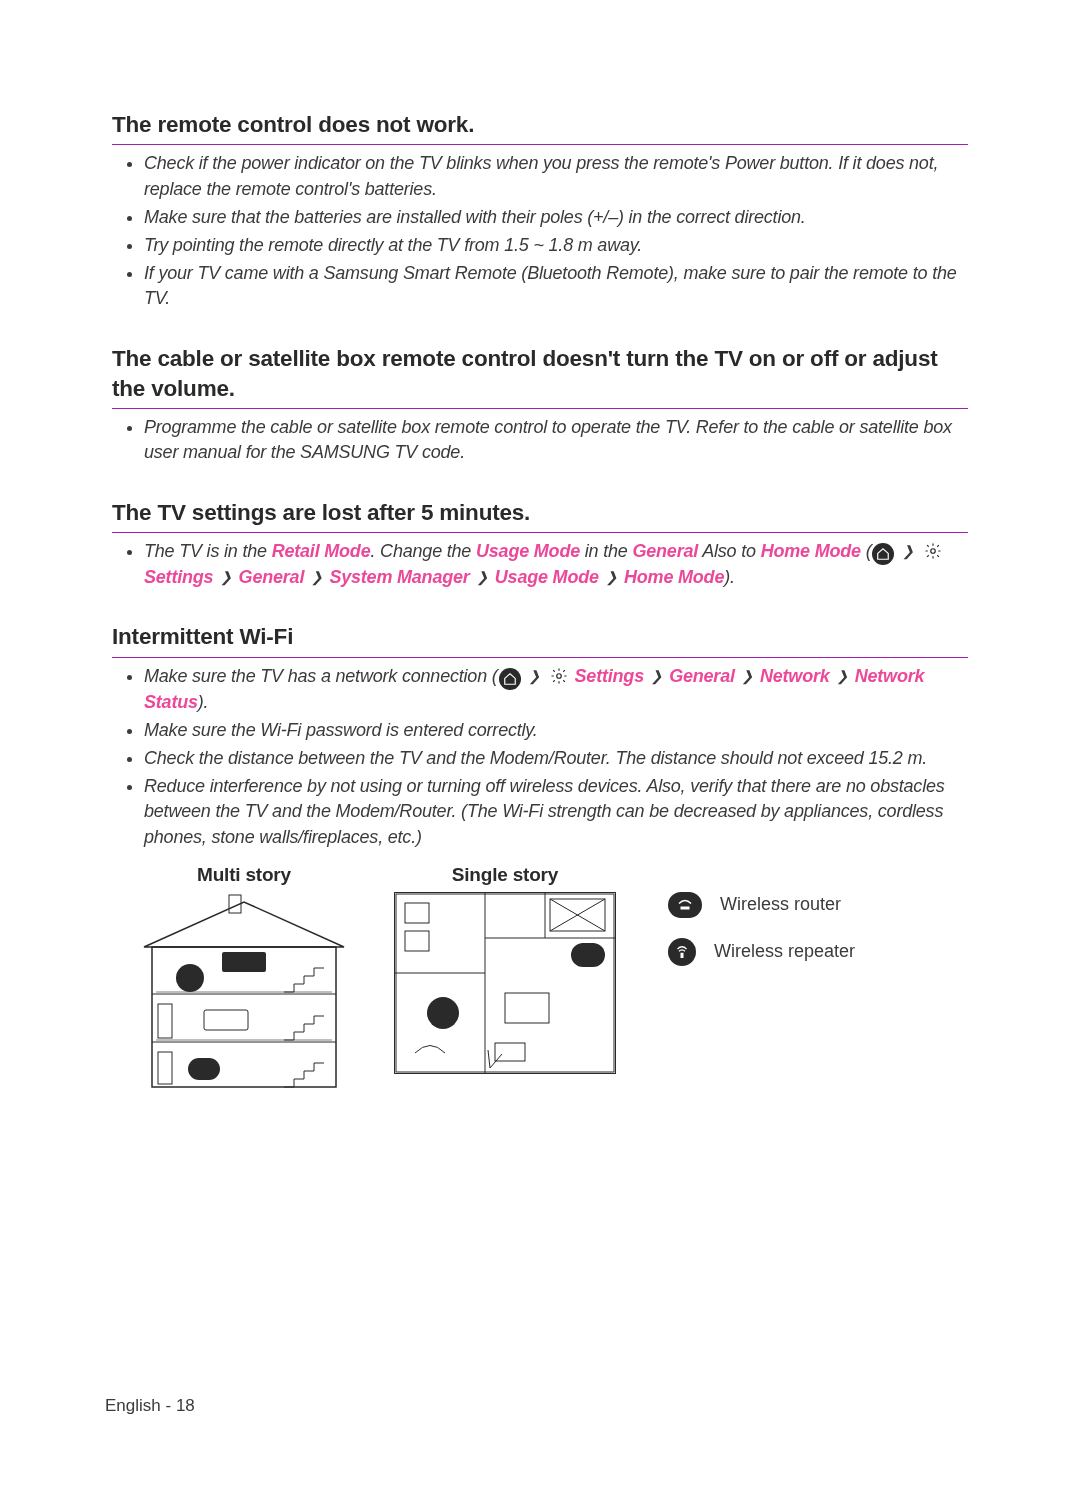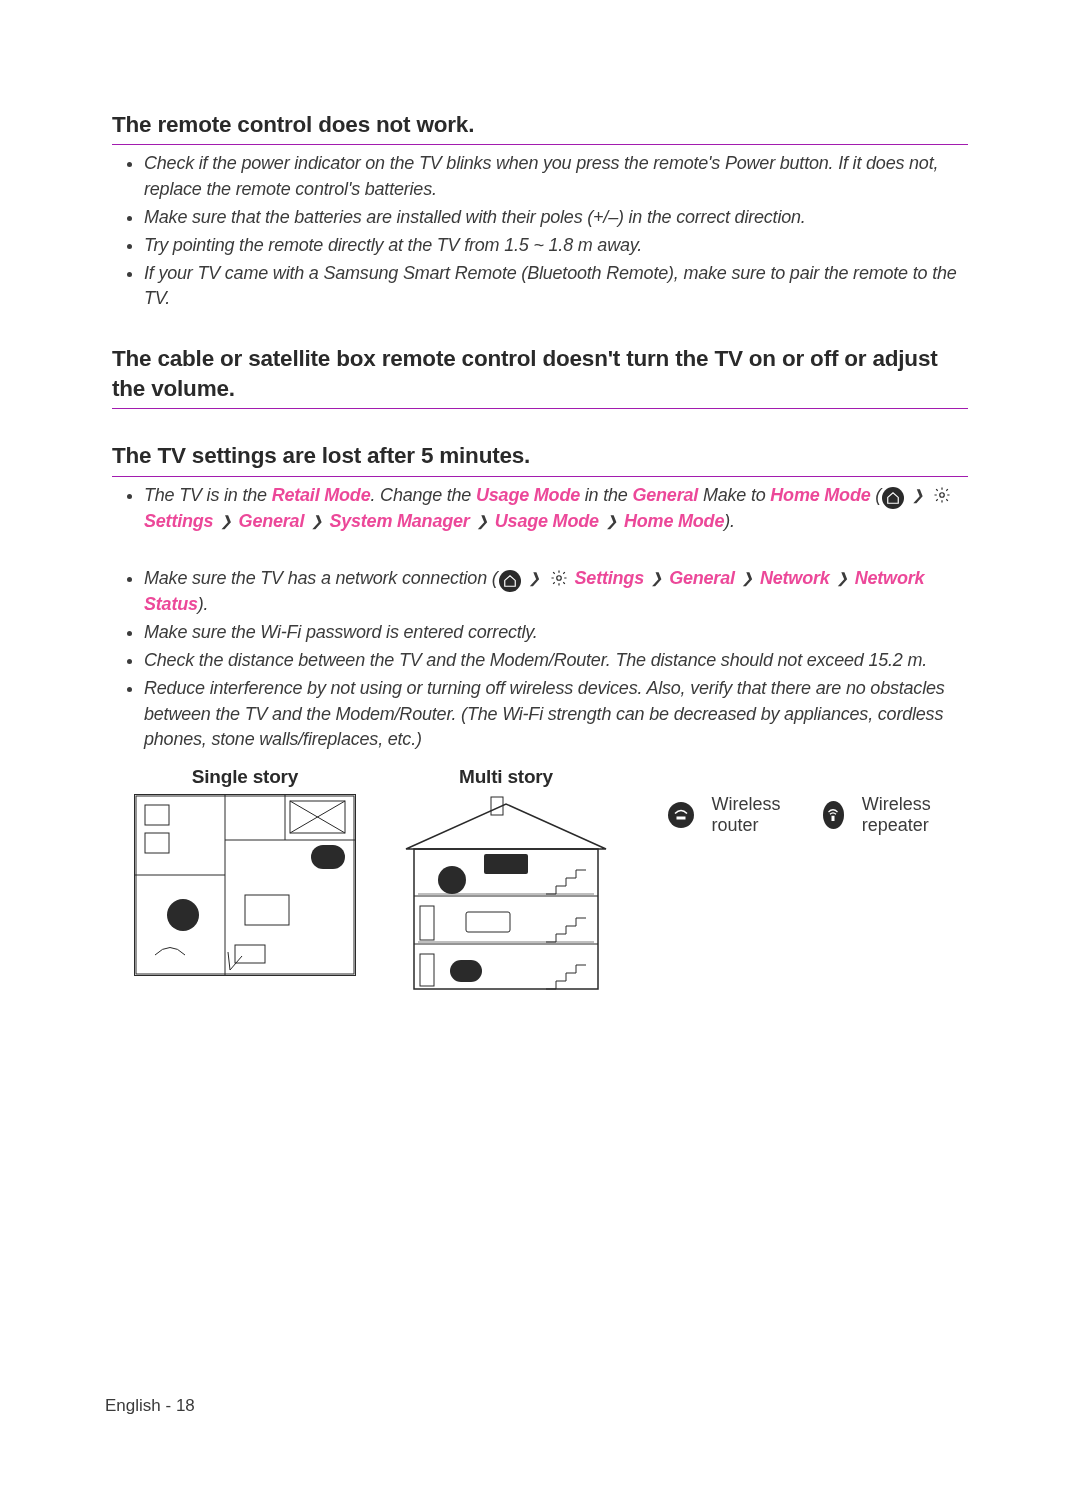--- a/index.html
+++ b/index.html
@@ -79,21 +79,21 @@
     margin-bottom: 24px;
     margin-left: 22px;
   }
   .dia-col { display: flex; flex-direction: column; align-items: center; }
   .dia-title { font-size: 19px; font-weight: 700; margin-bottom: 6px; letter-spacing: -0.2px;}
   .floorplan, .multistory { border: 1.5px solid #2a2a2a; background: #fff; }
   .floorplan { width: 220px; height: 180px; position: relative; }
   .multistory { width: 220px; height: 200px; position: relative; }
   .legend {
     display: flex;
-    flex-direction: row;
+    flex-direction: column;
     gap: 20px;
     padding-top: 28px;
     margin-left: 12px;
   }
   .legend-row { display: flex; align-items: center; gap: 18px; }
   .legend-text { font-size: 18px; color: #3b3b3b; }
   .router-pill, .repeater-dot {
     background: #2a2a2a;
     color: #fff;
     display: inline-flex;
@@ -123,27 +123,30 @@
     <ul>
       <li>Check if the power indicator on the TV blinks when you press the remote's Power button. If it does not, replace the remote control's batteries.</li>
       <li>Make sure that the batteries are installed with their poles (+/–) in the correct direction.</li>
       <li>Try pointing the remote directly at the TV from 1.5 ~ 1.8 m away.</li>
       <li>If your TV came with a Samsung Smart Remote (Bluetooth Remote), make sure to pair the remote to the TV.</li>
     </ul>
   </div>
 
   <div class="section">
     <h2>The cable or satellite box remote control doesn't turn the TV on or off or adjust the volume.</h2>
+    <ul>
+      <li>Programme the cable or satellite box remote control to operate the TV. Refer to the cable or satellite box user manual for the SAMSUNG TV code.</li>
+    </ul>
   </div>
 
   <div class="section">
     <h2>The TV settings are lost after 5 minutes.</h2>
     <ul>
       <li>
-        <span>The TV is in the </span><span class="bold">Retail Mode</span><span>. Change the </span><span class="bold">Usage Mode</span><span> in the </span><span class="bold">General</span><span> Make to </span><span class="bold">Home Mode</span><span> (</span><span class="icon-circle">
+        <span>The TV is in the </span><span class="bold">Retail Mode</span><span>. Change the </span><span class="bold">Usage Mode</span><span> in the </span><span class="bold">General</span><span> Also to </span><span class="bold">Home Mode</span><span> (</span><span class="icon-circle">
             <svg viewBox="0 0 24 24">
               <path d="M3 11 L12 3 L21 11 V21 H3 Z" fill="none" stroke="#fff" stroke-width="2"></path>
             </svg>
           </span>
         <span class="path-sep">❯</span>
         <span class="gear-icon">
             <svg viewBox="0 0 24 24">
               <circle cx="12" cy="12" r="3"></circle>
               <path d="M12 2v3M12 19v3M4.2 4.2l2.1 2.1M17.7 17.7l2.1 2.1M2 12h3M19 12h3M4.2 19.8l2.1-2.1M17.7 6.3l2.1-2.1"></path>
             </svg>
@@ -155,20 +158,21 @@
         <span class="bold">System Manager</span>
         <span class="path-sep">❯</span>
         <span class="bold">Usage Mode</span>
         <span class="path-sep">❯</span>
         <span class="bold">Home Mode</span><span>).</span>
       </li>
     </ul>
   </div>
 
   <div class="section">
+    <h2>Intermittent Wi-Fi</h2>
     <ul>
       <li>
         <span>Make sure the TV has a network connection (</span><span class="icon-circle">
             <svg viewBox="0 0 24 24">
               <path d="M3 11 L12 3 L21 11 V21 H3 Z" fill="none" stroke="#fff" stroke-width="2"></path>
             </svg>
           </span>
         <span class="path-sep">❯</span>
         <span class="gear-icon">
             <svg viewBox="0 0 24 24">
@@ -183,20 +187,56 @@
         <span class="bold">Network</span>
         <span class="path-sep">❯</span>
         <span class="bold">Network Status</span><span>).</span>
       </li>
       <li>Make sure the Wi-Fi password is entered correctly.</li>
       <li>Check the distance between the TV and the Modem/Router. The distance should not exceed 15.2 m.</li>
       <li>Reduce interference by not using or turning off wireless devices. Also, verify that there are no obstacles between the TV and the Modem/Router. (The Wi-Fi strength can be decreased by appliances, cordless phones, stone walls/fireplaces, etc.)</li>
     </ul>
 
     <div class="diagrams-row">
+      <div class="dia-col">
+        <div class="dia-title">Multi story</div>
+        <div class="multistory" style="border:none;">
+          <svg viewBox="0 0 220 200">
+
+            <polygon points="10,55 110,10 210,55" fill="none" stroke="#2a2a2a" stroke-width="1.5"></polygon>
+            <rect x="95" y="3" width="12" height="18" fill="none" stroke="#2a2a2a"></rect>
+
+            <rect x="18" y="55" width="184" height="140" fill="none" stroke="#2a2a2a" stroke-width="1.5"></rect>
+
+            <line x1="18" y1="102" x2="202" y2="102" stroke="#2a2a2a"></line>
+            <line x1="18" y1="150" x2="202" y2="150" stroke="#2a2a2a"></line>
+
+            <g stroke="#2a2a2a" stroke-width="0.6">
+              <line x1="22" y1="55" x2="198" y2="55"></line>
+              <line x1="22" y1="100" x2="198" y2="100"></line>
+              <line x1="22" y1="148" x2="198" y2="148"></line>
+            </g>
+
+            <rect x="88" y="60" width="44" height="20" rx="2" fill="#2a2a2a"></rect>
+            <rect x="70" y="118" width="44" height="20" rx="2" fill="none" stroke="#2a2a2a"></rect>
+
+            <circle cx="56" cy="86" r="14" fill="#2a2a2a"></circle>
+
+            <rect x="54" y="166" width="32" height="22" rx="11" fill="#2a2a2a"></rect>
+
+            <rect x="24" y="112" width="14" height="34" fill="none" stroke="#2a2a2a"></rect>
+            <rect x="24" y="160" width="14" height="32" fill="none" stroke="#2a2a2a"></rect>
+
+            <path d="M150 100 l10 0 l0 -8 l10 0 l0 -8 l10 0 l0 -8 l10 0" fill="none" stroke="#2a2a2a"></path>
+            <path d="M150 148 l10 0 l0 -8 l10 0 l0 -8 l10 0 l0 -8 l10 0" fill="none" stroke="#2a2a2a"></path>
+            <path d="M150 195 l10 0 l0 -8 l10 0 l0 -8 l10 0 l0 -8 l10 0" fill="none" stroke="#2a2a2a"></path>
+          </svg>
+        </div>
+      </div>
+
       <div class="dia-col">
         <div class="dia-title">Single story</div>
         <div class="floorplan">
           <svg viewBox="0 0 220 180">
             <rect x="1" y="1" width="218" height="178" fill="none" stroke="#2a2a2a" stroke-width="1"></rect>
             <line x1="90" y1="0" x2="90" y2="180" stroke="#2a2a2a"></line>
             <line x1="0" y1="80" x2="90" y2="80" stroke="#2a2a2a"></line>
             <line x1="90" y1="45" x2="220" y2="45" stroke="#2a2a2a"></line>
             <line x1="150" y1="45" x2="150" y2="0" stroke="#2a2a2a"></line>
             <rect x="155" y="6" width="55" height="32" fill="none" stroke="#2a2a2a"></rect>
@@ -211,56 +251,20 @@
             <rect x="100" y="150" width="30" height="18" fill="none" stroke="#2a2a2a"></rect>
             <rect x="10" y="10" width="24" height="20" fill="none" stroke="#2a2a2a"></rect>
             <rect x="10" y="38" width="24" height="20" fill="none" stroke="#2a2a2a"></rect>
             <path d="M20 160 q15 -15 30 0" fill="none" stroke="#2a2a2a"></path>
             <path d="M95 175 l12 -14" stroke="#2a2a2a"></path>
             <path d="M95 175 l-2 -18" stroke="#2a2a2a"></path>
           </svg>
         </div>
       </div>
 
-      <div class="dia-col">
-        <div class="dia-title">Multi story</div>
-        <div class="multistory" style="border:none;">
-          <svg viewBox="0 0 220 200">
-
-            <polygon points="10,55 110,10 210,55" fill="none" stroke="#2a2a2a" stroke-width="1.5"></polygon>
-            <rect x="95" y="3" width="12" height="18" fill="none" stroke="#2a2a2a"></rect>
-
-            <rect x="18" y="55" width="184" height="140" fill="none" stroke="#2a2a2a" stroke-width="1.5"></rect>
-
-            <line x1="18" y1="102" x2="202" y2="102" stroke="#2a2a2a"></line>
-            <line x1="18" y1="150" x2="202" y2="150" stroke="#2a2a2a"></line>
-
-            <g stroke="#2a2a2a" stroke-width="0.6">
-              <line x1="22" y1="55" x2="198" y2="55"></line>
-              <line x1="22" y1="100" x2="198" y2="100"></line>
-              <line x1="22" y1="148" x2="198" y2="148"></line>
-            </g>
-
-            <rect x="88" y="60" width="44" height="20" rx="2" fill="#2a2a2a"></rect>
-            <rect x="70" y="118" width="44" height="20" rx="2" fill="none" stroke="#2a2a2a"></rect>
-
-            <circle cx="56" cy="86" r="14" fill="#2a2a2a"></circle>
-
-            <rect x="54" y="166" width="32" height="22" rx="11" fill="#2a2a2a"></rect>
-
-            <rect x="24" y="112" width="14" height="34" fill="none" stroke="#2a2a2a"></rect>
-            <rect x="24" y="160" width="14" height="32" fill="none" stroke="#2a2a2a"></rect>
-
-            <path d="M150 100 l10 0 l0 -8 l10 0 l0 -8 l10 0 l0 -8 l10 0" fill="none" stroke="#2a2a2a"></path>
-            <path d="M150 148 l10 0 l0 -8 l10 0 l0 -8 l10 0 l0 -8 l10 0" fill="none" stroke="#2a2a2a"></path>
-            <path d="M150 195 l10 0 l0 -8 l10 0 l0 -8 l10 0 l0 -8 l10 0" fill="none" stroke="#2a2a2a"></path>
-          </svg>
-        </div>
-      </div>
-
       <div class="legend">
         <div class="legend-row">
           <span class="router-pill">
             <svg viewBox="0 0 24 24">
                 <path d="M4 10 Q12 2 20 10" fill="none" stroke="#fff" stroke-width="2"></path>
                 <rect x="6" y="14" width="12" height="4" fill="#fff"></rect>
               </svg>
           </span>
           <span class="legend-text">Wireless router</span>
         </div>

